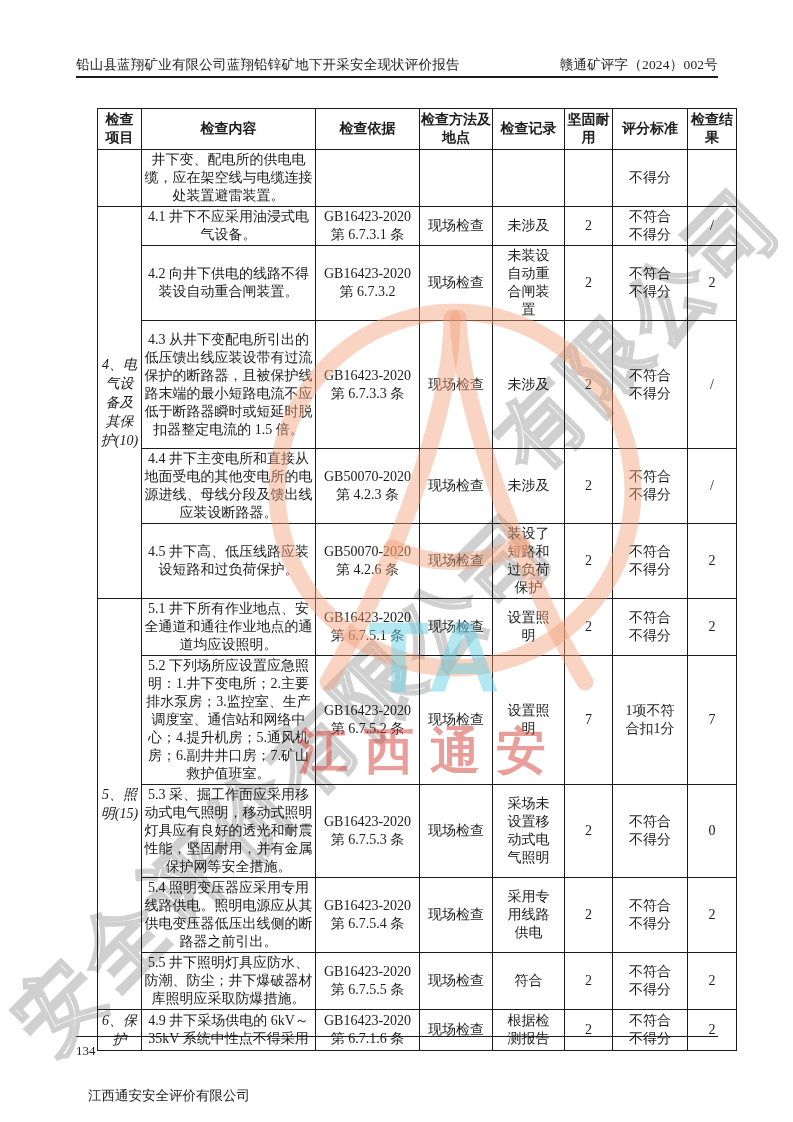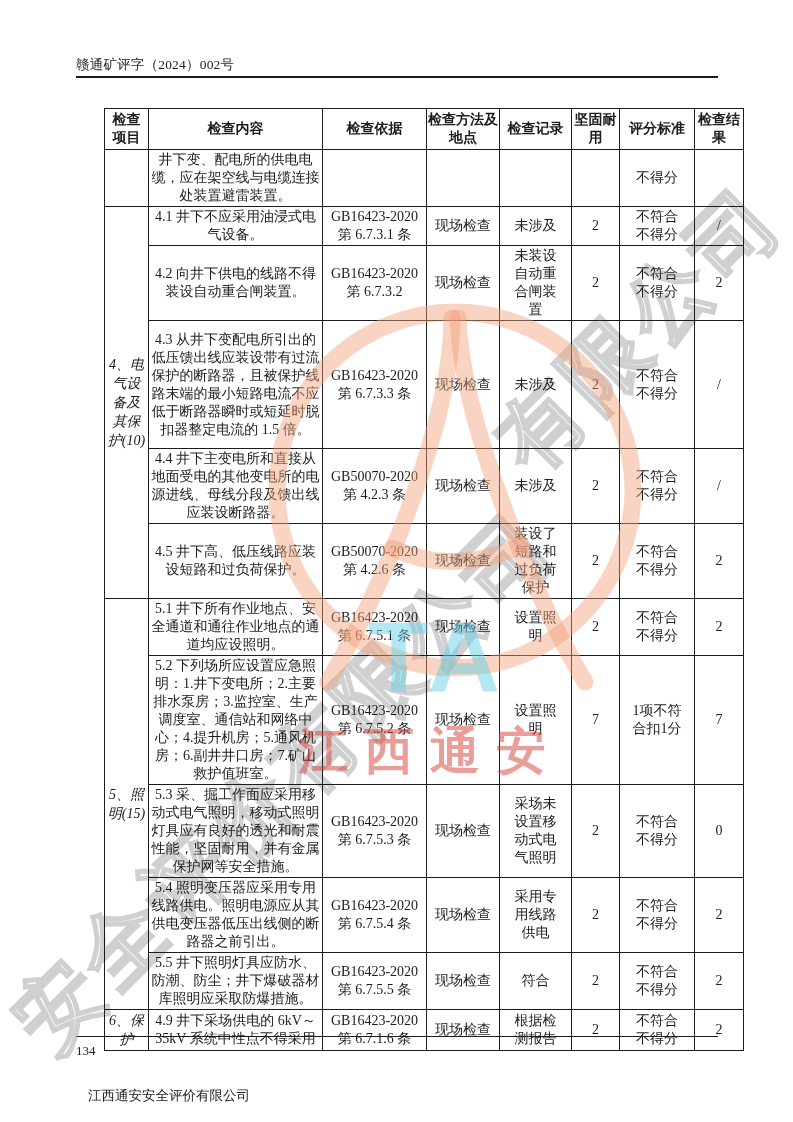--- a/index.html
+++ b/index.html
@@ -13,21 +13,21 @@
     position:absolute;left:76px;top:48px;width:642px;height:26px;
     display:flex;justify-content:space-between;align-items:flex-end;
     font-size:13.5px;letter-spacing:.2px;
   }
   .header-rule{
     position:absolute;left:76px;top:76px;width:642px;height:0;
     border-top:2px solid #1c1c1c;
   }
   
   table.checklist{
-    position:absolute;left:104px;top:108px;width:639px;
+    position:absolute;left:97px;top:108px;width:639px;
     border-collapse:collapse;table-layout:fixed;
     font-size:14px;line-height:18px;z-index:2;
   }
   table.checklist th,table.checklist td{
     border:1.5px solid #1c1c1c;vertical-align:middle;text-align:center;
     padding:1px 2px;overflow:hidden;
   }
   table.checklist th{font-weight:bold;font-size:14px;padding:2px 1px;}
   td.c-content{text-align:left;padding:2px 5px;}
   td.c-record{white-space:pre-line;padding:1px 6px;font-family:Liberation Serif, serif;}
@@ -65,20 +65,21 @@
     color:transparent;-webkit-text-stroke:2.5px rgba(150,150,150,0.45);
     letter-spacing:6px;transform-origin:0 50%;
   }
   .wm-diag-top{left:512px;top:400px;transform:rotate(-45deg);}
   .wm-diag-bottom{left:30px;top:980px;transform:rotate(-45deg);}
 </style>
 </head>
 <body>
 
 <div class="page-header">
+  <span>铅山县蓝翔矿业有限公司蓝翔铅锌矿地下开采安全现状评价报告</span>
   <span>赣通矿评字（2024）002号</span>
 </div>
 <div class="header-rule"></div>
 
 <div class="wm wm-diag wm-diag-top">有限公司</div>
 <div class="wm wm-diag wm-diag-bottom">安全评价有限公司</div>
 
 <table class="checklist">
   <colgroup>
     <col style="width:44px">

